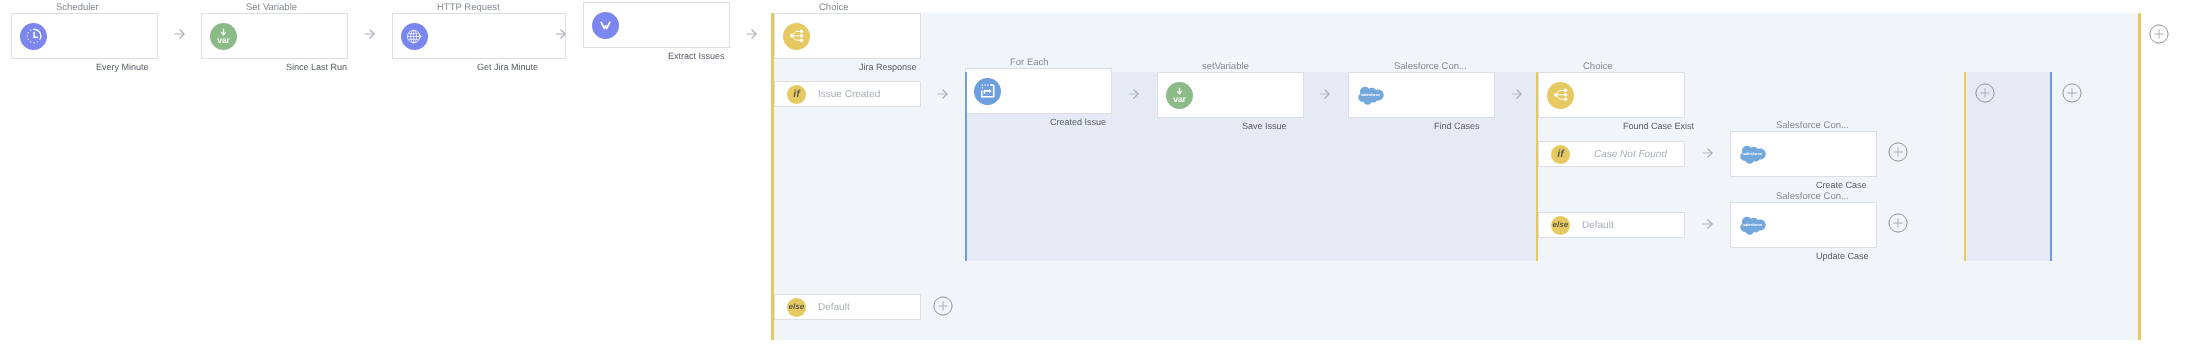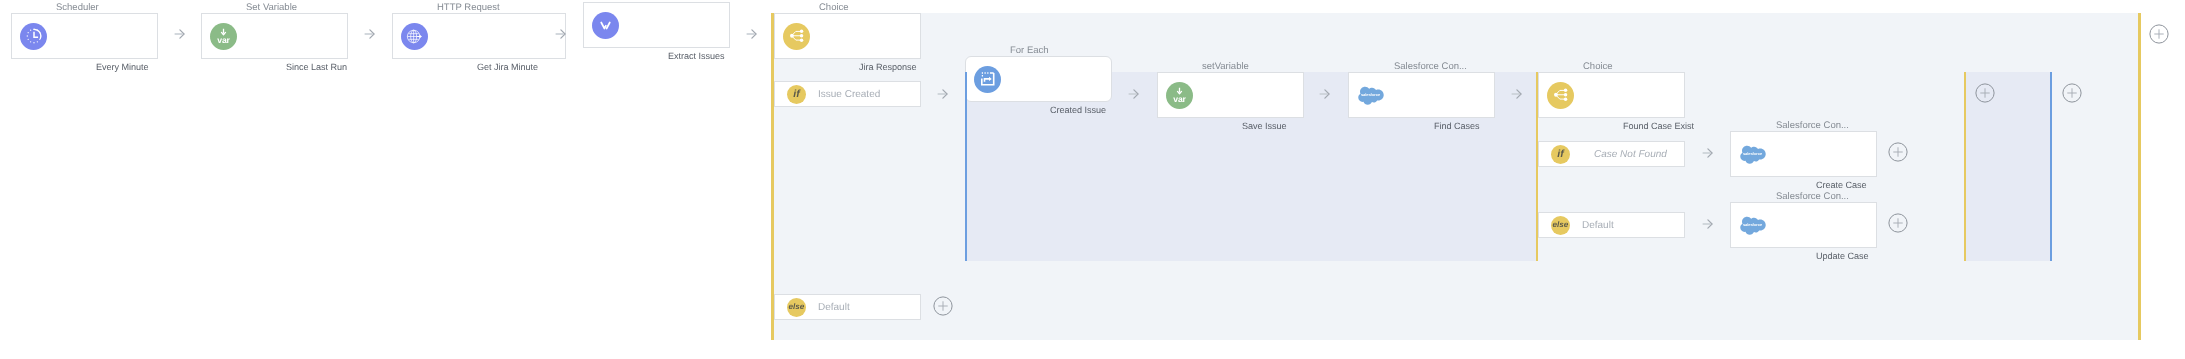--- a/index.html
+++ b/index.html
@@ -203,21 +203,21 @@
     <span class="condlbl" style="margin-left:12px;">Issue Created</span>
   </div>
 
   <svg class="arrow" style="left:937px;top:88.9px;" width="11" height="10" viewBox="0 0 11 10">
     <path d="M0.6 5 H8.6" fill="none" stroke="#ccd1d7" stroke-width="1.7"></path>
       <path d="M5.9 0.9 L10.1 5 L5.9 9.1" fill="none" stroke="#a3a9b1" stroke-width="1.25" stroke-linecap="round" stroke-linejoin="miter"></path>
   </svg>
 
   <div class="scope" style="left:965px;top:72px;width:1087px;height:189px;background:#e6eaf4;"></div>
 
-  <div class="card" style="left:965px;top:56px;width:147px;height:46px;border-radius:6px;">
+  <div class="card" style="left:965px;top:68px;width:147px;height:46px;">
     <span class="circ" style="width:27px;height:27px;background:#6c9ee0;margin-left:8px;">
       <svg width="17.5" height="17.5" viewBox="0 0 20 20">
           <use href="#ico-foreach"></use>
         </svg>
     </span>
     <span class="txt" style="margin-left:9px;">
       <span class="t1">For Each</span>
       <span class="t2">Created Issue</span>
     </span>
   </div>

